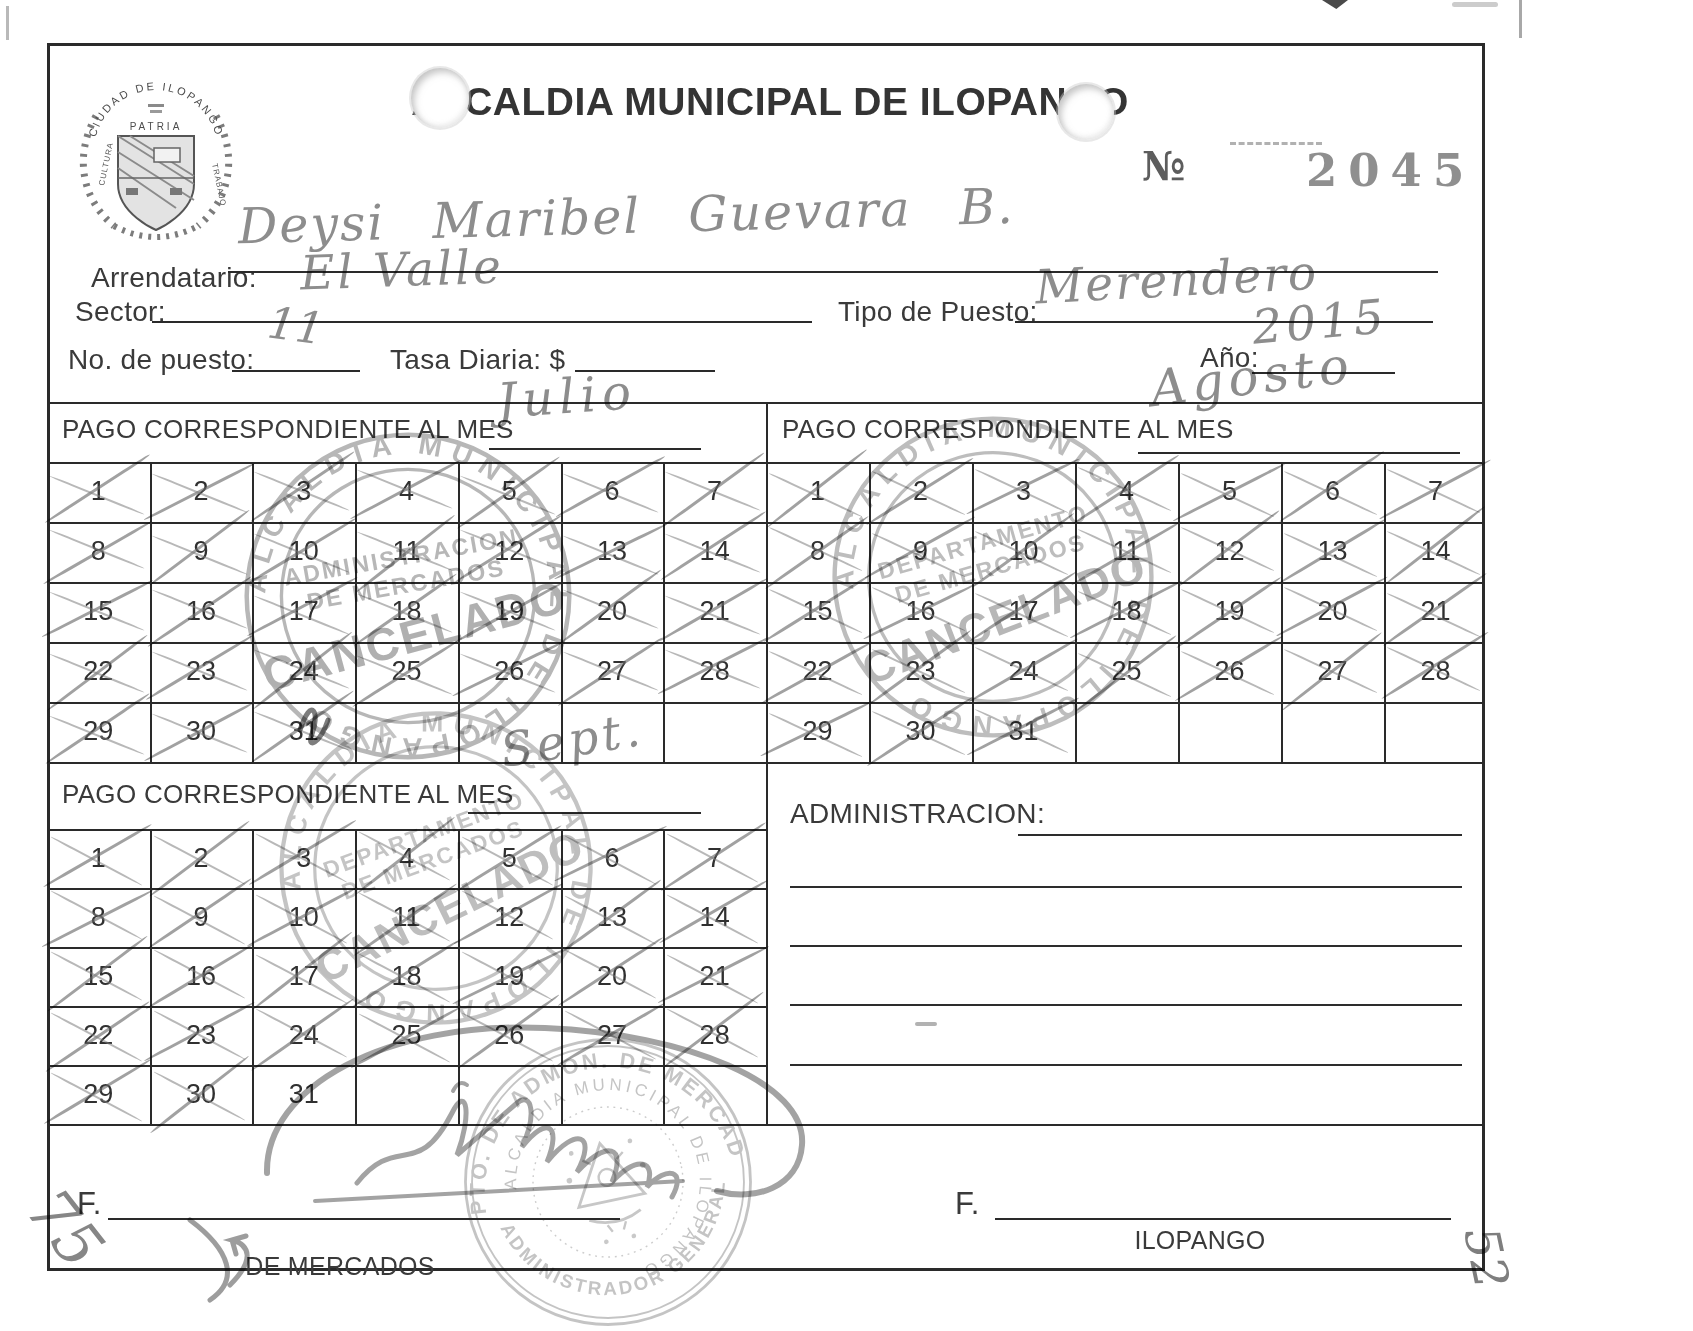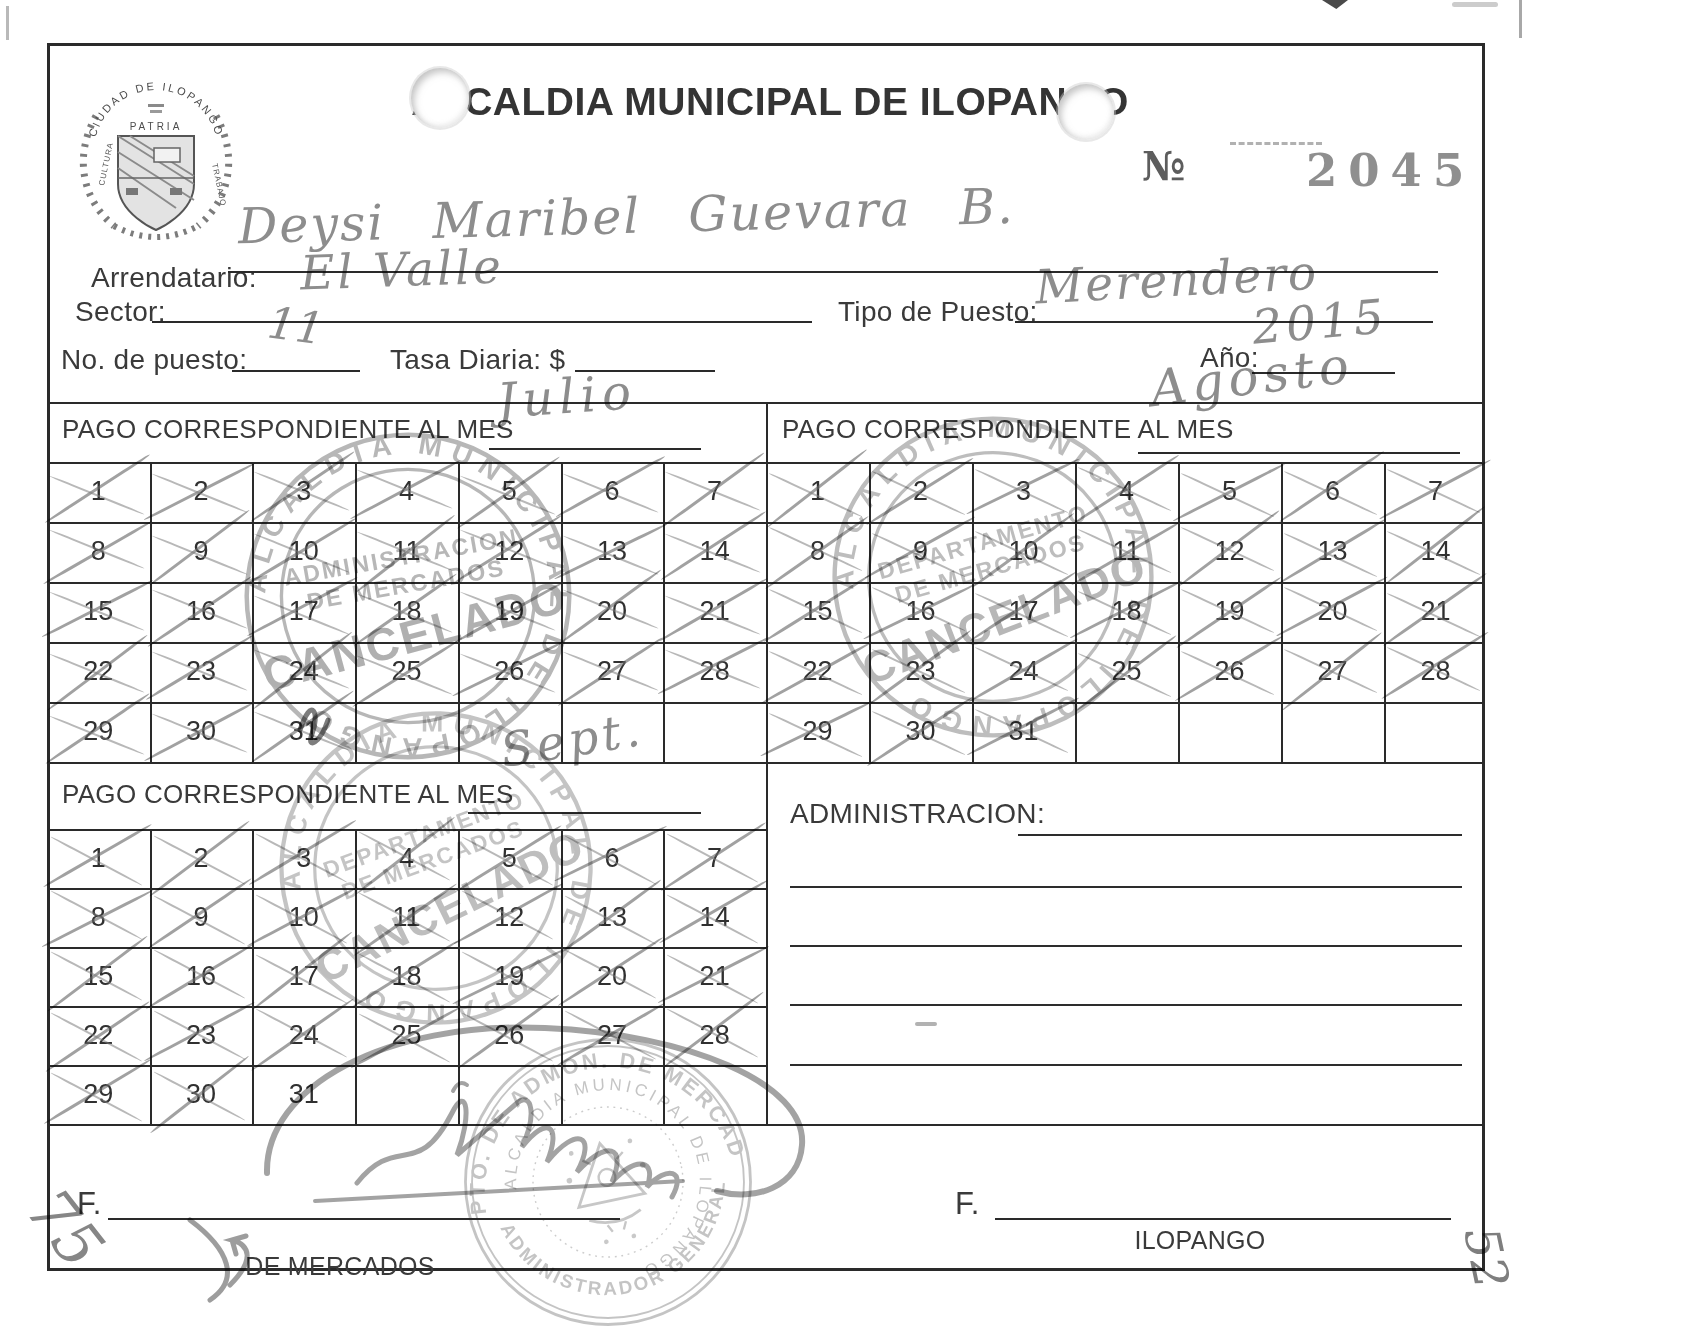--- a/index.html
+++ b/index.html
@@ -87,21 +87,21 @@
   <div class="hand" style="left:238px;top:188px;font-size:49px;letter-spacing:2px;word-spacing:30px;transform:rotate(-1.5deg);">Deysi Maribel Guevara B.</div>
 
   <div class="lbl" style="left:75px;top:296px;font-size:28px;">Sector:</div>
   <div class="hline" style="left:152px;top:321px;width:660px;"></div>
   <div class="hand" style="left:300px;top:242px;font-size:47px;letter-spacing:3px;transform:rotate(-2deg);">El Valle</div>
 
   <div class="lbl" style="left:838px;top:296px;font-size:28px;">Tipo de Puesto:</div>
   <div class="hline" style="left:1015px;top:321px;width:418px;"></div>
   <div class="hand" style="left:1035px;top:252px;font-size:47px;letter-spacing:2px;transform:rotate(-3deg);">Merendero</div>
 
-  <div class="lbl" style="left:61px;top:344px;font-size:28px;">No. de puesto:</div>
+  <div class="lbl" style="left:68px;top:344px;font-size:28px;">No. de puesto:</div>
   <div class="hline" style="left:232px;top:370px;width:128px;"></div>
   <div class="hand" style="left:268px;top:300px;font-size:44px;transform:rotate(8deg);">11</div>
 
   <div class="lbl" style="left:390px;top:344px;font-size:28px;">Tasa Diaria: $</div>
   <div class="hline" style="left:575px;top:370px;width:140px;"></div>
 
   <div class="lbl" style="left:1200px;top:342px;font-size:28px;">Año:</div>
   <div class="hline" style="left:1252px;top:372px;width:143px;"></div>
   <div class="hand" style="left:1252px;top:294px;font-size:47px;letter-spacing:4px;transform:rotate(-5deg);">2015</div>
 

